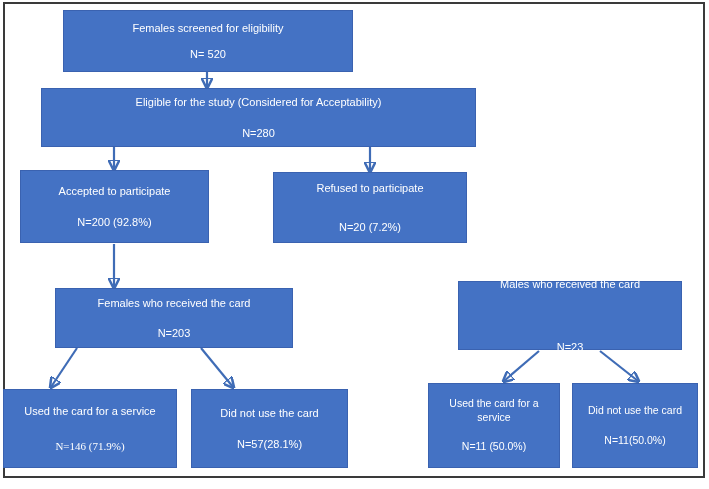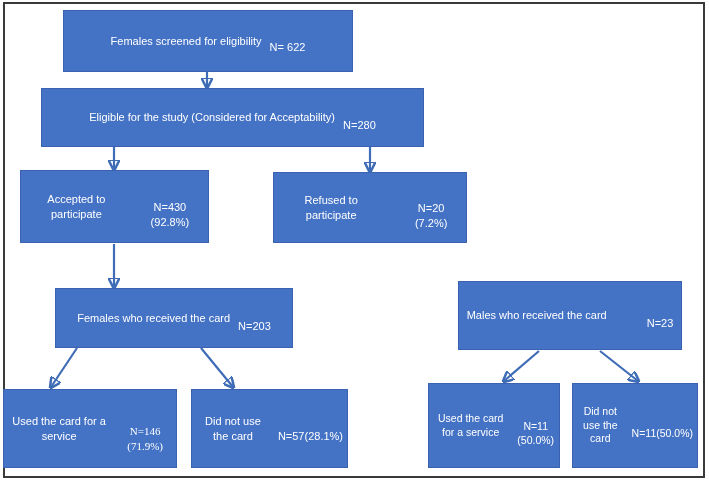--- a/index.html
+++ b/index.html
@@ -28,21 +28,21 @@
     box-sizing: border-box;
     pointer-events: none;
   }
   .node {
     position: absolute;
     background: #4472C4;
     border: 1px solid #3a62b0;
     box-sizing: border-box;
     color: #ffffff;
     display: flex;
-    flex-direction: row;
+    flex-direction: column;
     align-items: center;
     justify-content: center;
     text-align: center;
     line-height: 1.28;
     box-shadow: 0 0 0 0 rgba(0,0,0,0);
   }
   .node .title {
     display: block;
     padding: 0 4px;
   }
@@ -98,31 +98,31 @@
 
     <line x1="201" y1="348" x2="233" y2="387" marker-end="url(#arrow)"></line>
 
     <line x1="539" y1="351" x2="504" y2="381" marker-end="url(#arrow)"></line>
 
     <line x1="600" y1="351" x2="638" y2="381" marker-end="url(#arrow)"></line>
   </svg>
 
   <div class="node fs11 gap-sm" style="left:63px; top:10px; width:290px; height:62px;">
     <span class="title">Females screened for eligibility</span>
-    <span class="count">N= 622</span>
+    <span class="count">N= 520</span>
   </div>
 
-  <div class="node fs11 gap-md" style="left:41px; top:88px; width:383px; height:59px;">
+  <div class="node fs11 gap-md" style="left:41px; top:88px; width:435px; height:59px;">
     <span class="title">Eligible for the study (Considered for Acceptability)</span>
     <span class="count">N=280</span>
   </div>
 
   <div class="node fs11 gap-md" style="left:20px; top:170px; width:189px; height:73px;align-items:center;">
     <span class="title">Accepted to participate</span>
-    <span class="count">N=430 (92.8%)</span>
+    <span class="count">N=200 (92.8%)</span>
   </div>
 
   <div class="node fs11 gap-md" style="left:273px; top:172px; width:194px; height:71px;gap:8px;">
     <span class="title">Refused to participate</span>
     <span class="count">N=20 (7.2%)</span>
   </div>
 
   <div class="node fs11 gap-md" style="left:10px; top:288px; width:238px; height:60px;margin-left:45px;">
     <span class="title">Females who received the card</span>
     <span class="count">N=203</span>

